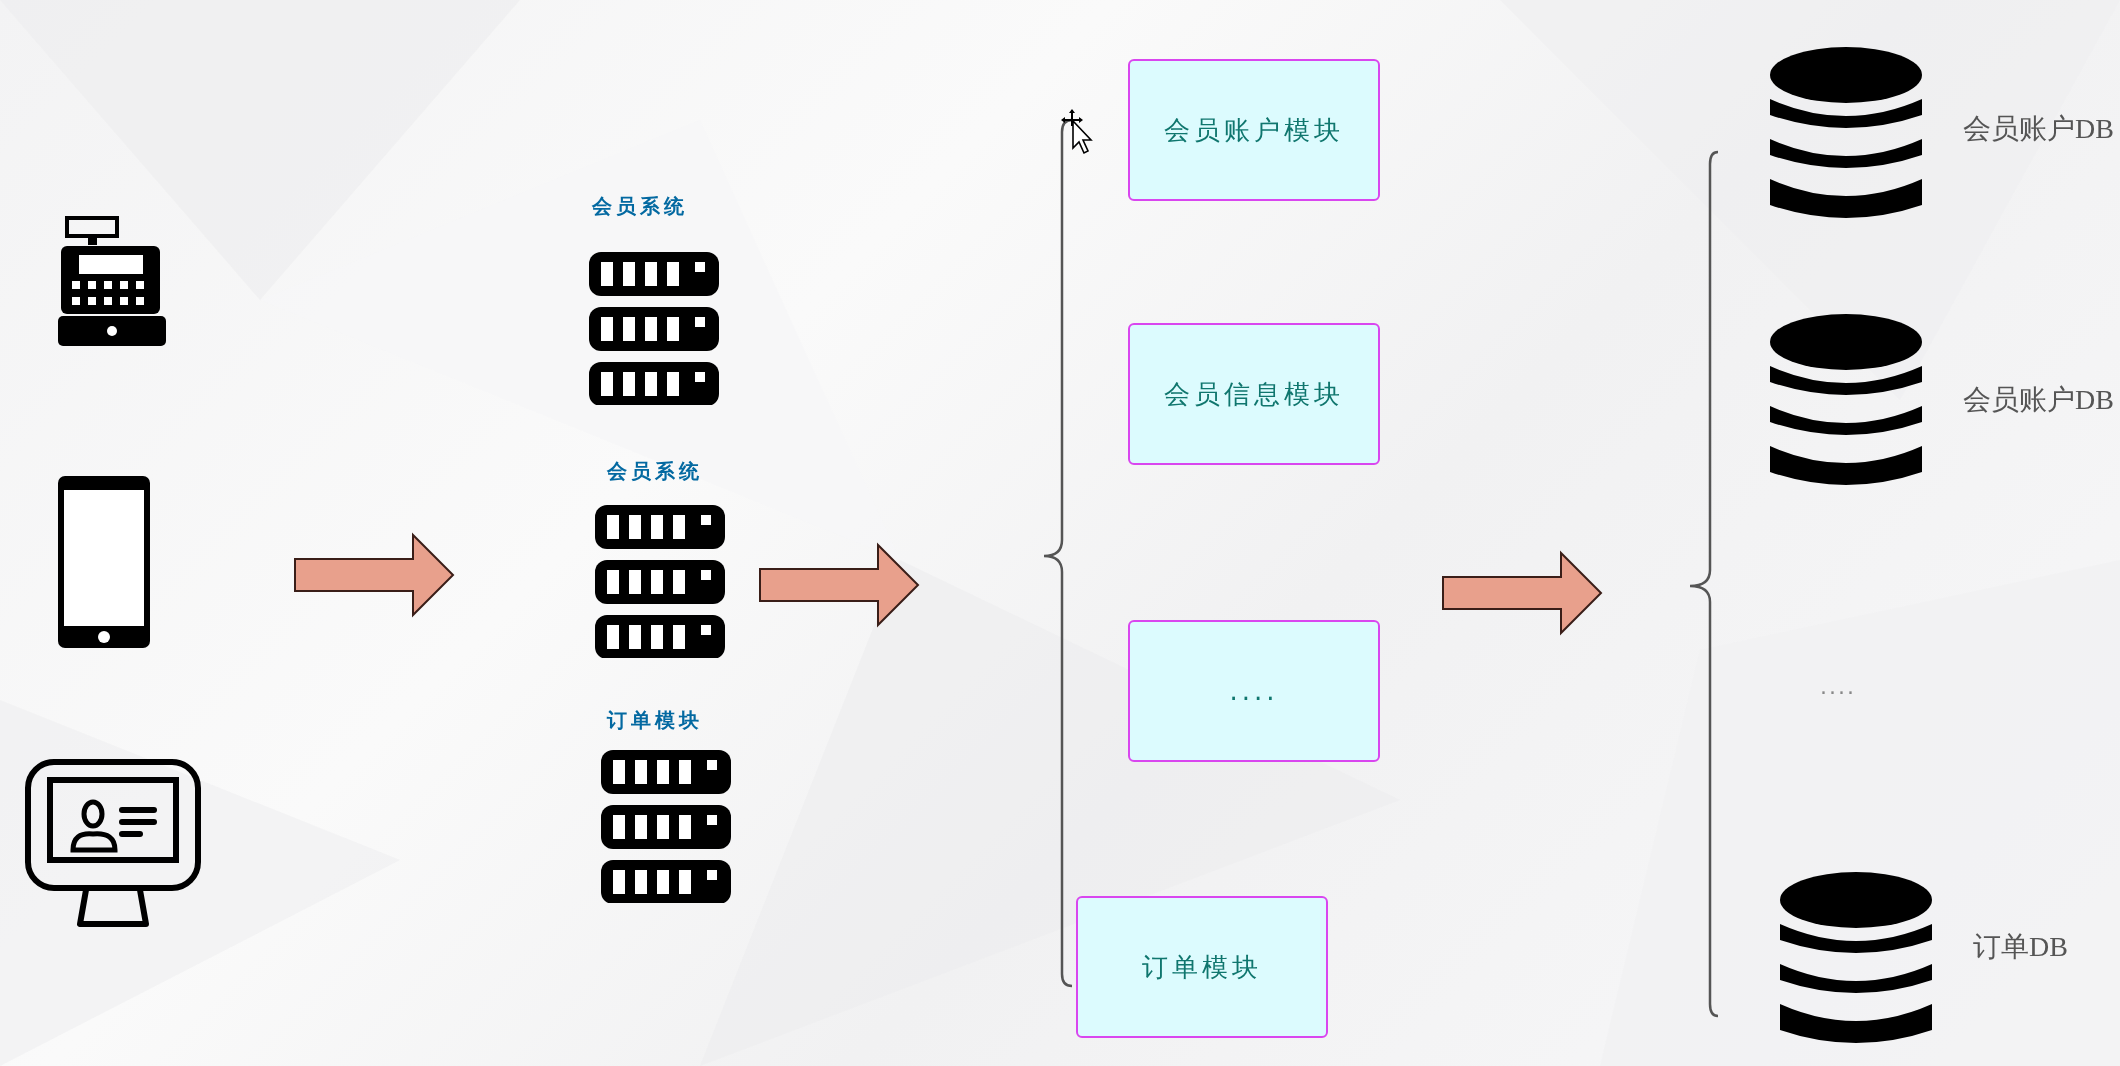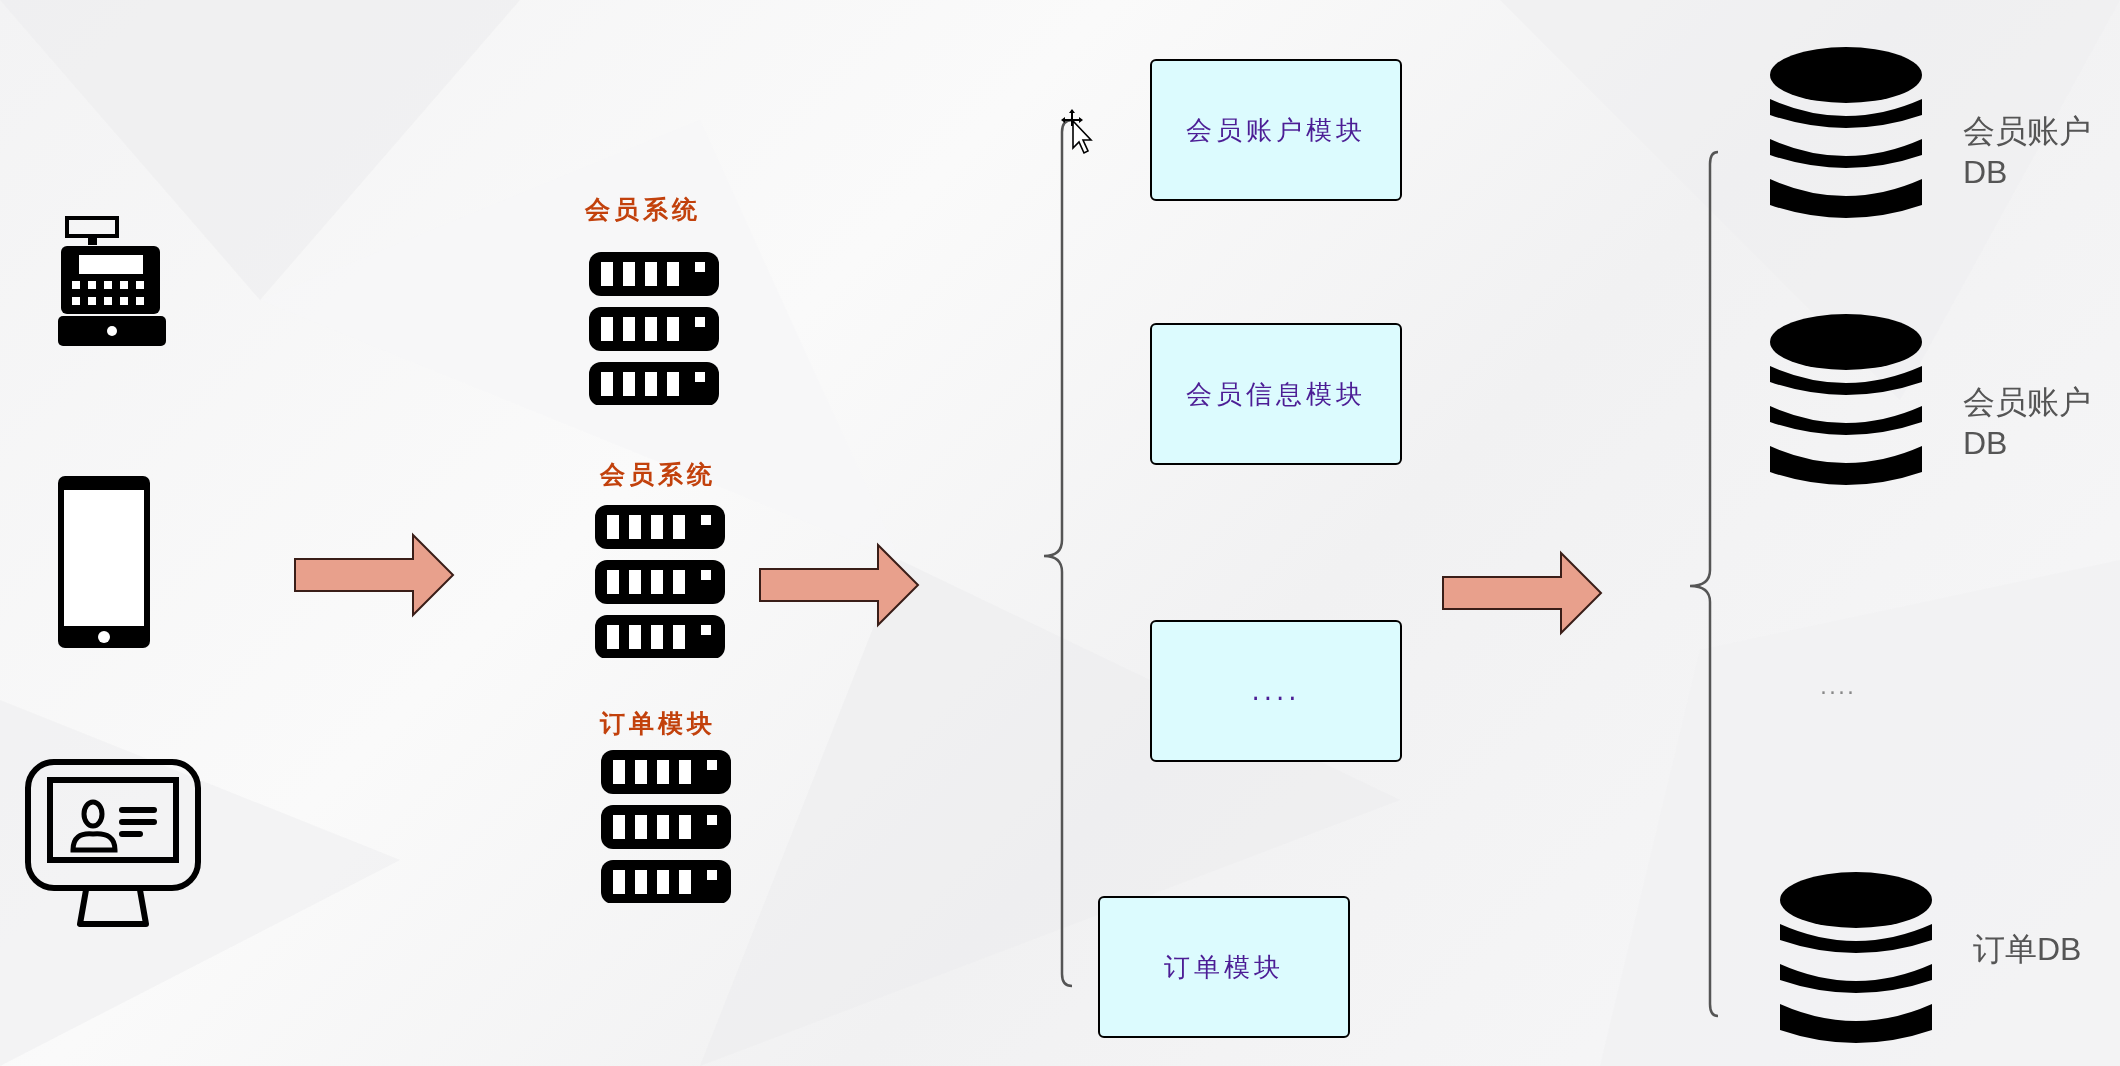--- a/index.html
+++ b/index.html
@@ -4,33 +4,34 @@
 <style>
   html, body { margin:0; padding:0; }
   body {
     width:2120px; height:1066px; position:relative; overflow:hidden;
     background: linear-gradient(135deg, #f3f3f4 0%, #fafafa 35%, #f1f1f2 60%, #f8f8f9 100%);
     font-family: "DejaVu Sans", sans-serif;
   }
   .bgshape { position:absolute; pointer-events:none; }
   .abs { position:absolute; }
   .label-sys {
-    position:absolute; font-size:25px; color:#c2410c; letter-spacing:4px; font-weight:bold;
+    position:absolute; font-size:20px; color:#0369a1; letter-spacing:4px; font-weight:bold;
     font-family:"DejaVu Sans", sans-serif;
+    margin-left:7px;
   }
   .module {
     position:absolute; width:252px; height:142px; background:#dcfbfe;
-    border:2px solid #000000; border-radius:6px; box-sizing:border-box;
+    border:2px solid #d946ef; border-radius:6px; box-sizing:border-box;
     display:flex; align-items:center; justify-content:center;
-    font-size:26px; color:#4c1d95; letter-spacing:4px;
-    font-family:"DejaVu Sans", sans-serif; cursor:pointer;margin-left:22px;
+    font-size:26px; color:#0f766e; letter-spacing:4px;
+    font-family:"DejaVu Sans", sans-serif; cursor:pointer;
   }
   .db-label {
-    position:absolute; font-size:32px; color:#555;
-    font-family:Liberation Sans, sans-serif;
+    position:absolute; font-size:28px; color:#555;
+    font-family:Liberation Serif, serif;
   }
   .dots-text { position:absolute; font-size:22px; color:#888; letter-spacing:2px; }
   svg { display:block; }
 </style>
 </head>
 <body>
 
 <svg class="bgshape" style="left:0;top:0" width="2120" height="1066">
   <polygon points="0,0 520,0 260,300" fill="#ececee" opacity="0.6"></polygon>
   <polygon points="260,300 700,120 900,560" fill="#f6f6f7" opacity="0.8"></polygon>

